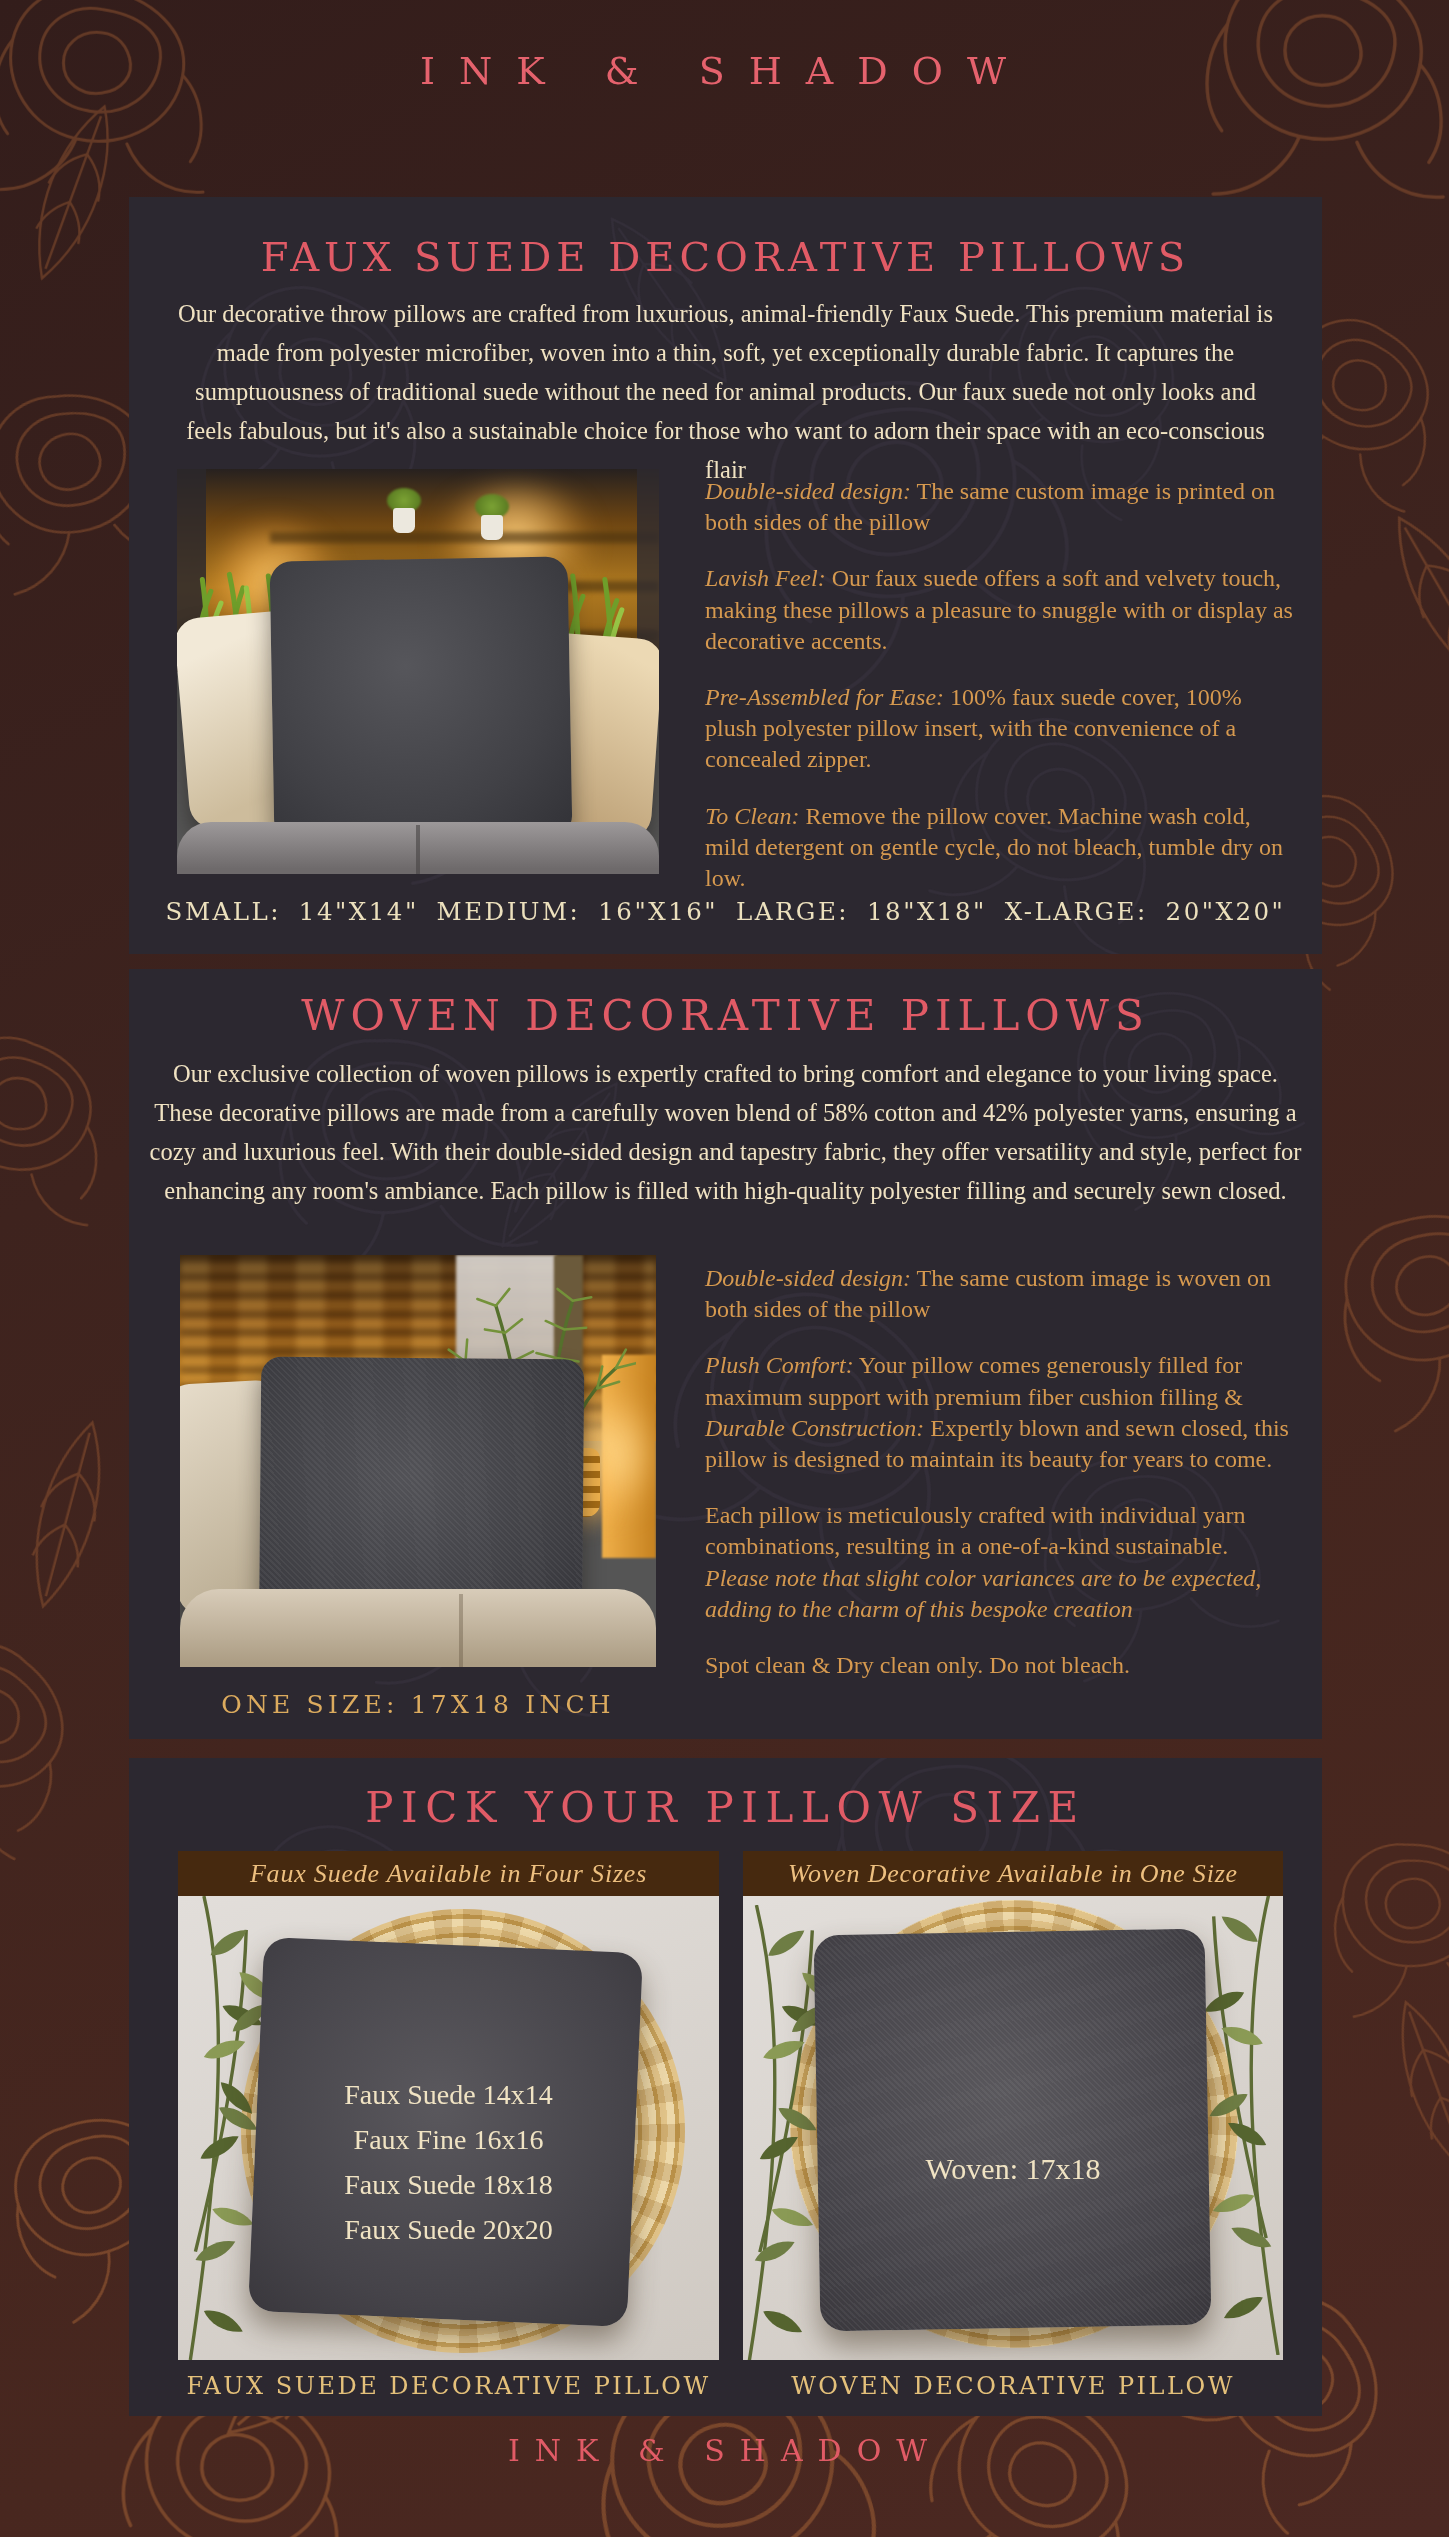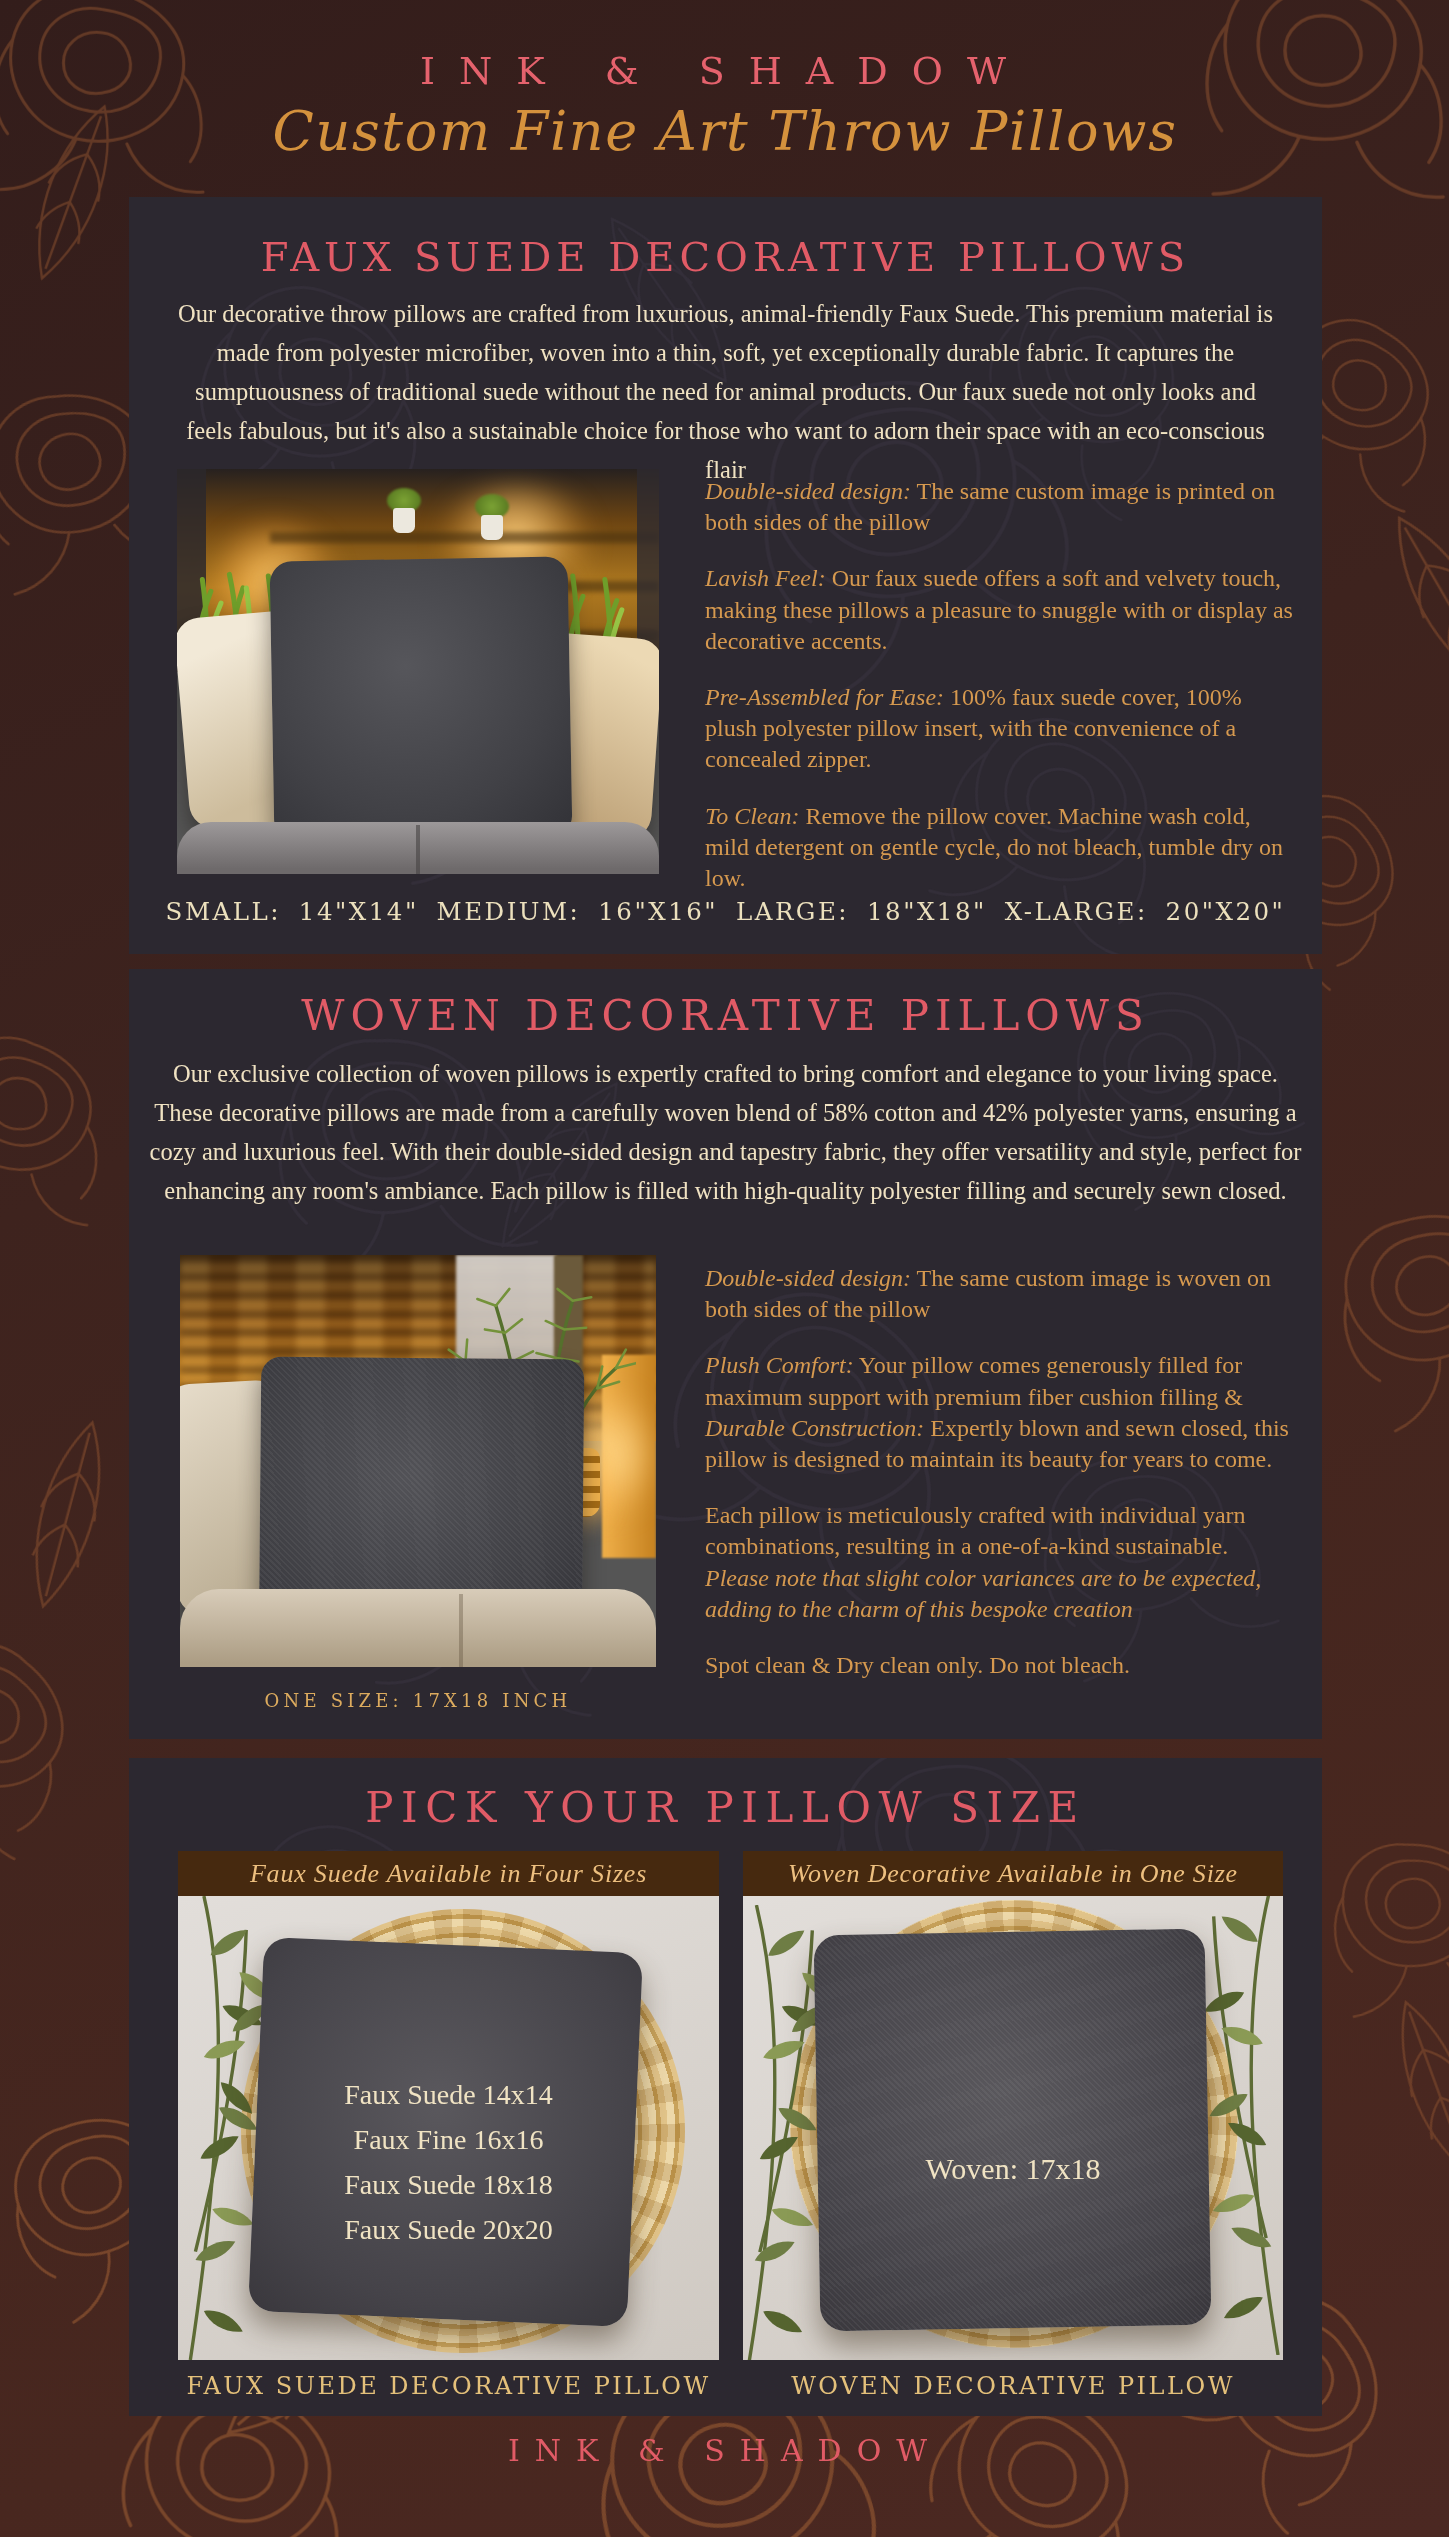--- a/index.html
+++ b/index.html
@@ -40,21 +40,21 @@
 
   .features{ position:absolute; left:558px; width:590px; color:#d6994f; font-size:24px; line-height:1.3;margin-left:18px; }
   .features-1{ top:279px; }
   .features-2{ top:294px; }
   .feature{ margin-bottom:25px; }
   .it{ font-style:italic; }
 
   .sizes-line{ position:absolute; top:700px; left:0; width:100%; text-align:center;
     font-family:"DejaVu Serif",serif; font-size:24.5px; letter-spacing:2.5px; word-spacing:7.6px; color:#ece0bd; }
   .one-size-caption{ position:absolute; top:721px; left:51px; width:476px; text-align:center;
-    font-family:"DejaVu Serif",serif; font-size:18px; letter-spacing:4.2px; color:#dcab5e; }
+    font-family:"DejaVu Serif",serif; font-size:25px; letter-spacing:4.2px; color:#dcab5e; }
 
   
   .photo{ position:absolute; overflow:hidden; background:#555; }
   .photo-1{ left:48px; top:272px; width:482px; height:405px; }
   .photo-2{ left:51px; top:286px; width:476px; height:412px; }
   .abs{ position:absolute; }
 
   
   .p1-top{ left:0; top:0; width:100%; height:203px;
     background:linear-gradient(180deg,#27211f 0%,#6d4512 26%,#b07a20 58%,#7e5214 100%); }
@@ -182,21 +182,20 @@
       <use href="#peony" transform="translate(640,2820) scale(1.9) rotate(-15)"></use>
       <use href="#peony" transform="translate(1150,2760) scale(1.5) rotate(25)"></use>
       <use href="#leafy" transform="translate(420,2640) scale(1.4) rotate(50)"></use>
       <use href="#leafy" transform="translate(980,2660) scale(1.3) rotate(-55)"></use>
       <use href="#peony" transform="translate(-50,2560) scale(1.3) rotate(-30)"></use>
       <use href="#peony" transform="translate(1520,2640) scale(1.4) rotate(45)"></use>
     </g>
   </svg>
 
   <div class="brand-name">INK &amp; SHADOW</div>
-  <div class="tagline">Custom Fine Art Throw Pillows</div>
 
   <section class="panel panel-1">
     <svg class="panel-pattern" width="1193" height="757" viewBox="0 0 1411 895" aria-hidden="true">
       <g stroke="#453e4e" stroke-width="2.2" fill="none" opacity=".6">
         <use href="#peony" transform="translate(90,60) scale(1.6) rotate(10)"></use>
         <use href="#peony" transform="translate(660,260) scale(2.1) rotate(-20)"></use>
         <use href="#peony" transform="translate(1080,40) scale(1.4) rotate(30)"></use>
         <use href="#peony" transform="translate(260,520) scale(1.7) rotate(-8)"></use>
         <use href="#peony" transform="translate(1000,560) scale(1.5) rotate(18)"></use>
         <use href="#leafy" transform="translate(500,60) scale(1.3) rotate(-35)"></use>

